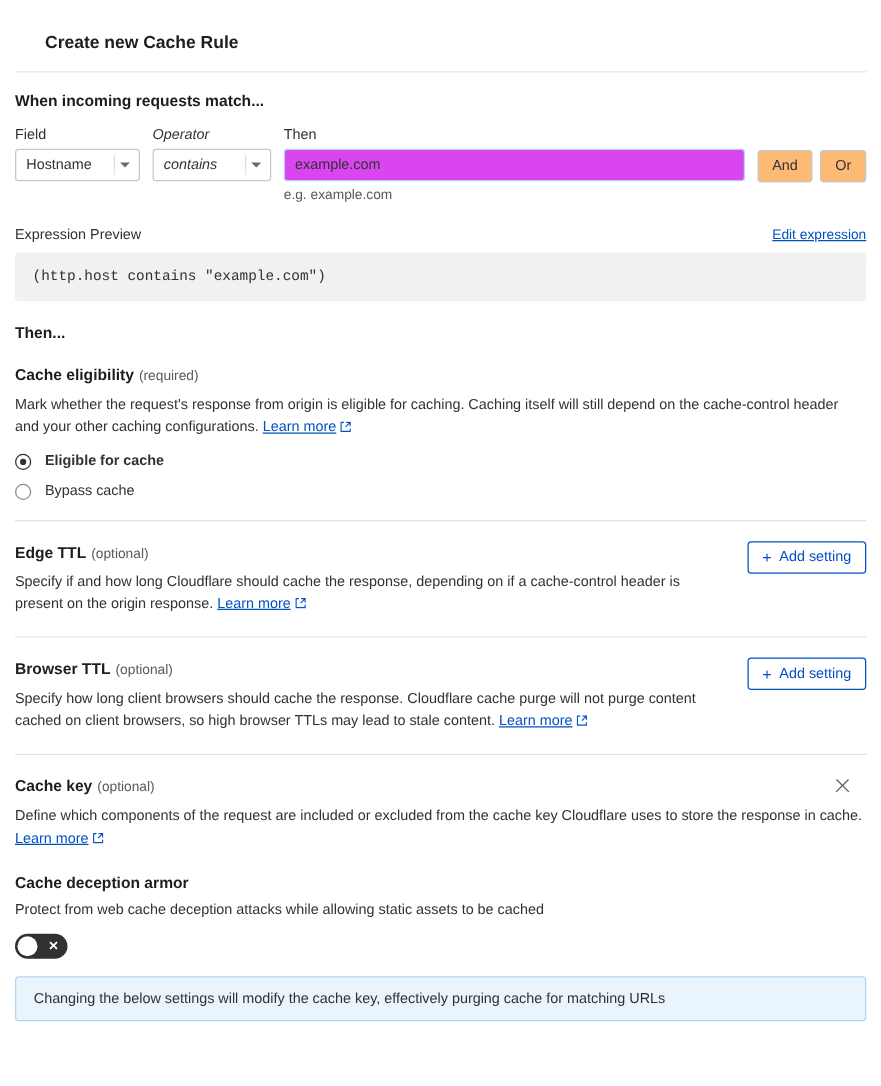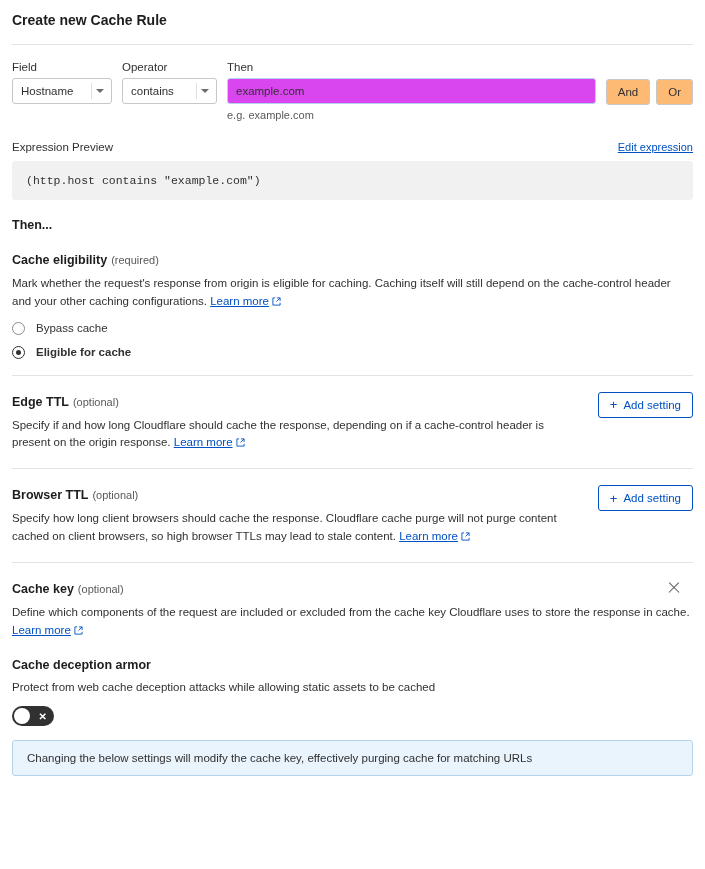--- a/index.html
+++ b/index.html
@@ -12,22 +12,23 @@
   .page {
     width: 705px;
     min-height: 869px;
     padding: 0 12px;
     position: relative;
   }
   .title {
     font-size: 14px;
     font-weight: bold;
     color: #1d1d1d;
-    padding-top: 12px;
+    padding-top: 25px;
     margin-bottom: 16px;
+    margin-left: 24px;
   }
   .field-label {
     font-size: 11.5px;
     color: #313131;
     margin-bottom: 5px;
   }
   .help-text {
     font-size: 11.5px;
     color: #595959;
     margin-top: 5px;
@@ -56,21 +57,21 @@
     color: #1d1d1d;
     margin-bottom: 14px;
   }
   .match-row {
     display: flex;
     align-items: flex-start;
     gap: 10px;
     justify-content: space-between;
   }
   .col-field { width: 100px; }
-  .col-operator { width: 95px; }
+  .col-operator { width: 95px; font-style: italic; }
   .col-value { flex: 1; }
   .col-buttons { display: flex; gap: 6px; padding-top: 18px; }
   .select-box {
     position: relative;
     height: 26px;
     border: 1px solid #c7c7c7;
     border-radius: 3px;
     background: #fff;
     font-size: 11.5px;
     display: flex;
@@ -281,20 +282,21 @@
 </head>
 <body>
 
 <div class="page">
 
   <div class="title">Create new Cache Rule</div>
 
 
   <hr class="sep">
 
+  <div class="section-head">When incoming requests match...</div>
 
   <div class="match-row">
     <div class="col-field">
       <div class="field-label">Field</div>
       <div class="select-box">
         <span>Hostname</span>
         <span class="divider"></span>
         <span class="caret"></span>
       </div>
     </div>
@@ -334,26 +336,26 @@
     </div>
     <div class="desc">
       <span>Mark whether the request's response from origin is eligible for caching. Caching itself will still depend on the cache-control header and your other caching configurations.</span>
       <a class="learn"><span>Learn more</span><svg class="ext-icon" viewBox="0 0 10 10">
             <path d="M3.5 1h-2.5v8h8v-2.5" fill="none" stroke="#0051c3" stroke-width="1"></path>
             <path d="M5.5 1h3.5v3.5M9 1L5 5" fill="none" stroke="#0051c3" stroke-width="1"></path>
           </svg></a>
     </div>
 
     <div class="radio-row">
+      <span class="radio checked"></span>
+      <span class="radio-label bold">Eligible for cache</span>
+    </div>
+    <div class="radio-row">
       <span class="radio"></span>
       <span class="radio-label">Bypass cache</span>
-    </div>
-    <div class="radio-row">
-      <span class="radio checked"></span>
-      <span class="radio-label bold">Eligible for cache</span>
     </div>
   </div>
 
   <hr class="sep">
 
   <div class="row-between">
     <div class="row-left">
       <div>
         <span class="sub-head">Edge TTL</span><span class="optional-tag">(optional)</span>
       </div>

